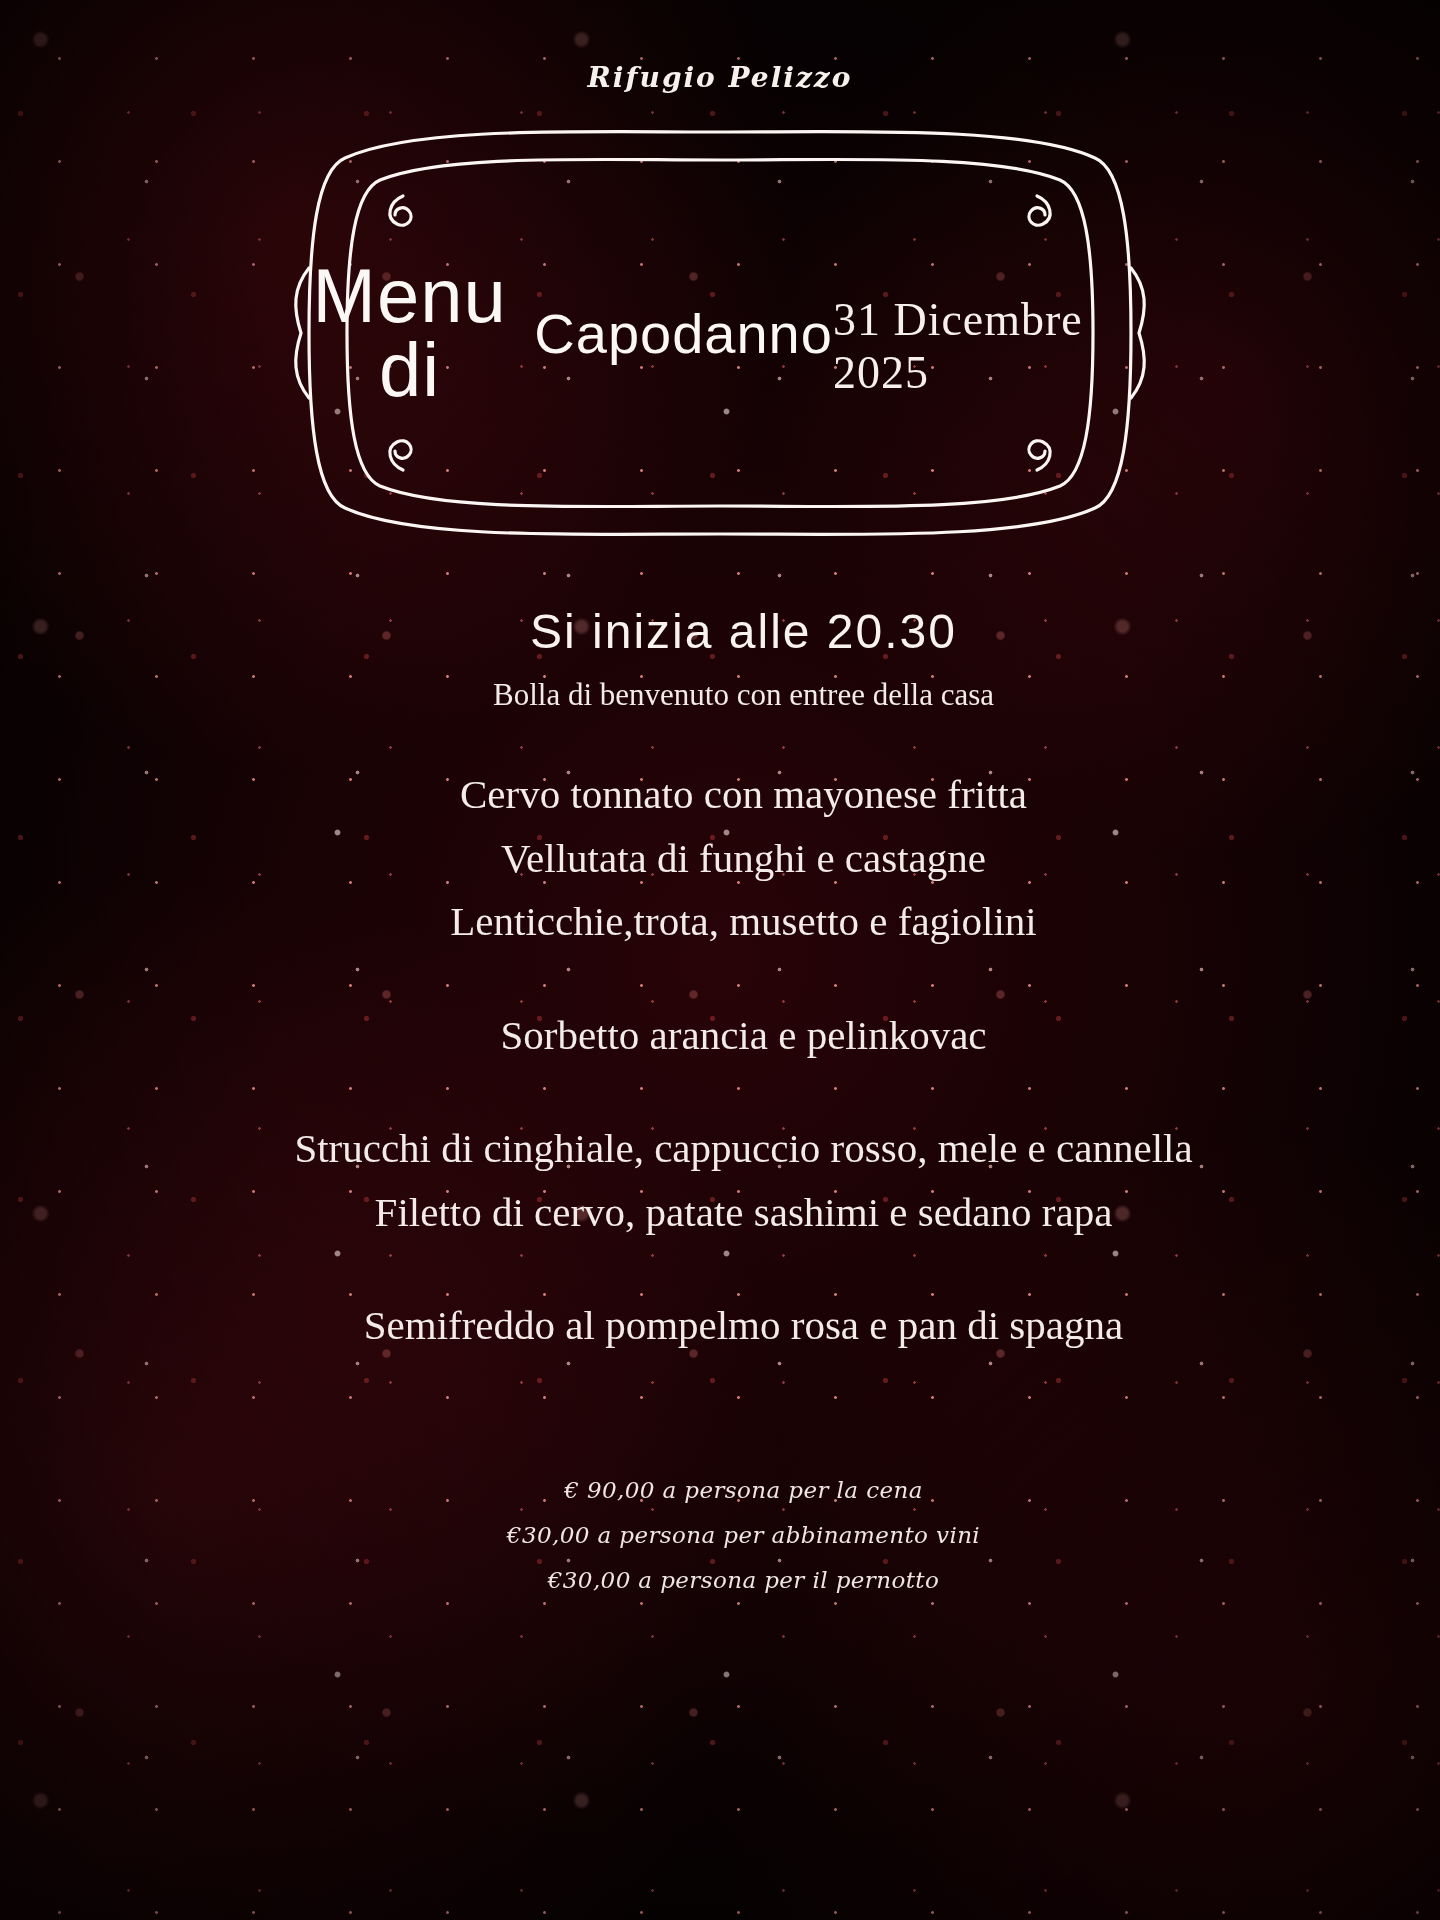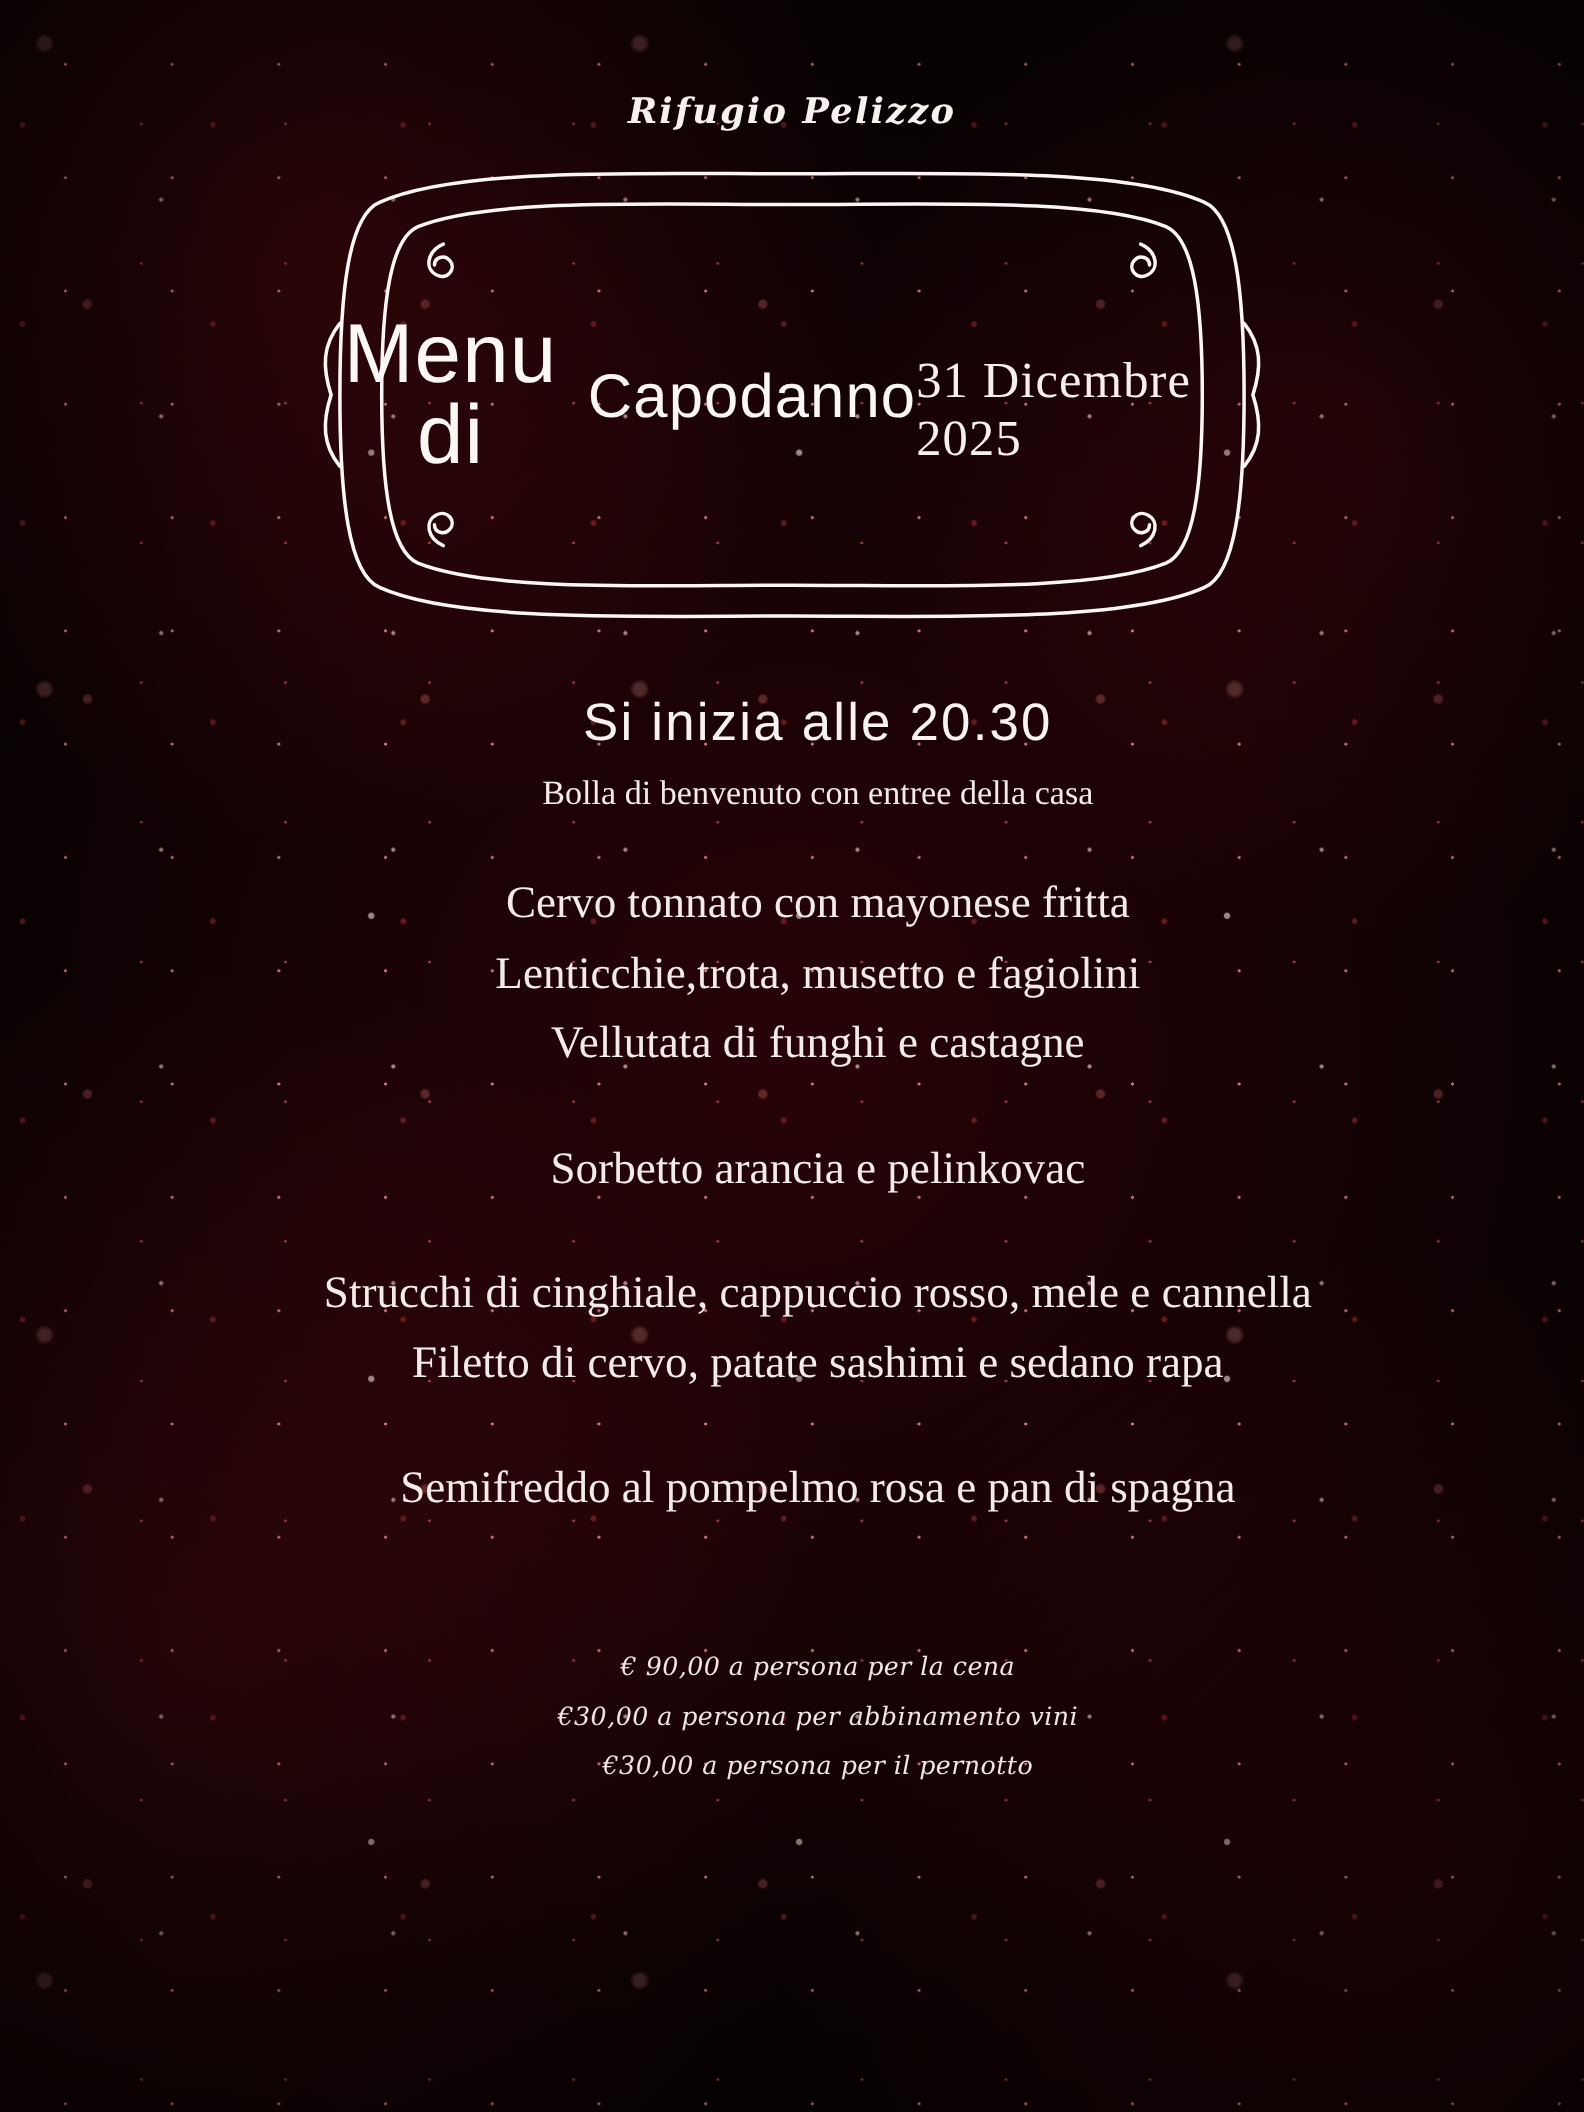--- a/index.html
+++ b/index.html
@@ -75,24 +75,24 @@
 
   .content {
     position: relative;
     z-index: 5;
     width: 100%;
     height: 100%;
   }
 
   .brand {
     text-align: center;
-    padding-top: 82px;
+    padding-top: 61px;
     font-family: "DejaVu Serif", serif;
     font-style: italic;
-    font-size: 32px;
+    font-size: 28px;
     letter-spacing: 2px;
     color: #f7f1ee;
     font-weight: 600;
   }
 
   
   .frame-wrap {
     position: relative;
     width: 870px;
     height: 430px;
@@ -224,22 +224,22 @@
       </div>
     </div>
 
     <div class="menu">
 
       <div class="start-time">Si inizia alle 20.30</div>
       <div class="welcome">Bolla di benvenuto con entree della casa</div>
 
       <div class="course-group">
         <div class="dish">Cervo tonnato con mayonese fritta</div>
+        <div class="dish">Vellutata di funghi e castagne</div>
         <div class="dish">Lenticchie,trota, musetto e fagiolini</div>
-        <div class="dish">Vellutata di funghi e castagne</div>
       </div>
 
       <div class="course-group">
         <div class="dish">Sorbetto arancia e pelinkovac</div>
       </div>
 
       <div class="course-group">
         <div class="dish">Strucchi di cinghiale, cappuccio rosso, mele e cannella</div>
         <div class="dish">Filetto di cervo, patate sashimi e sedano rapa</div>
       </div>

